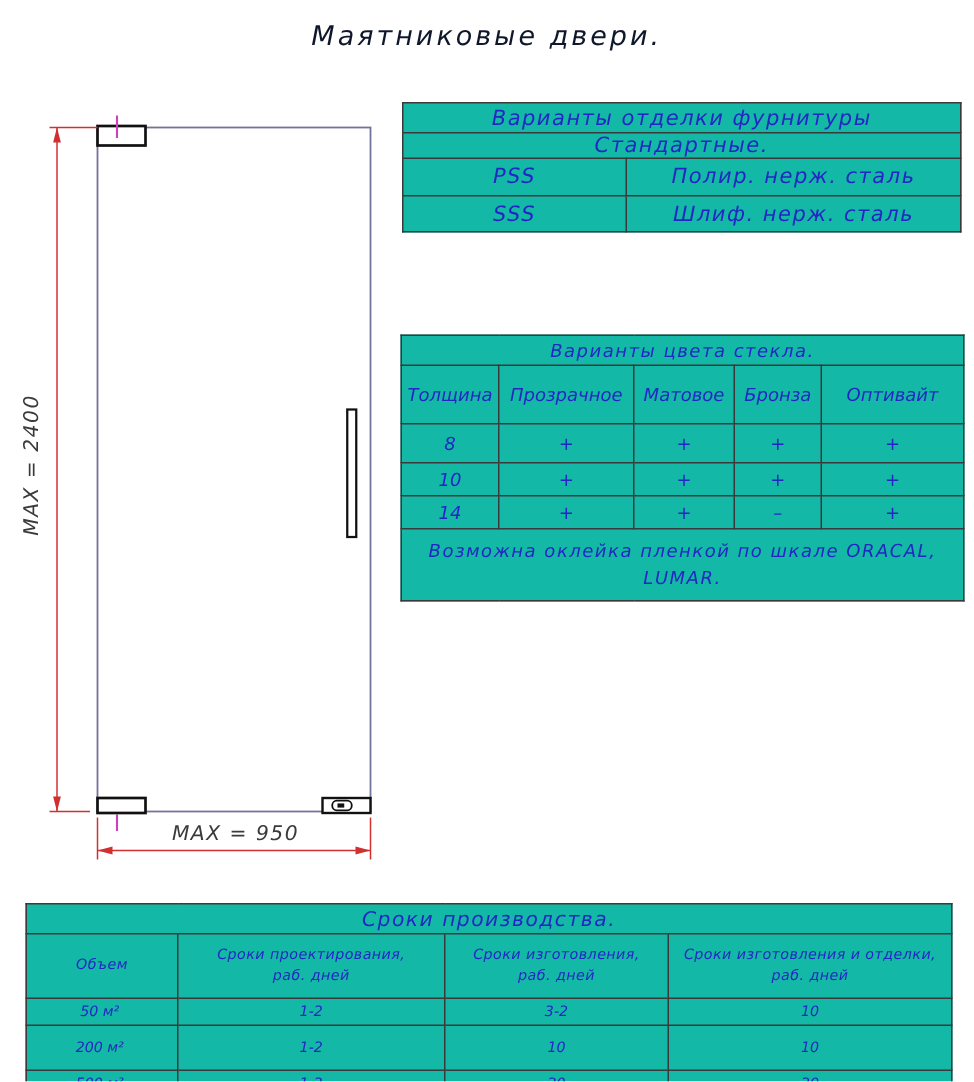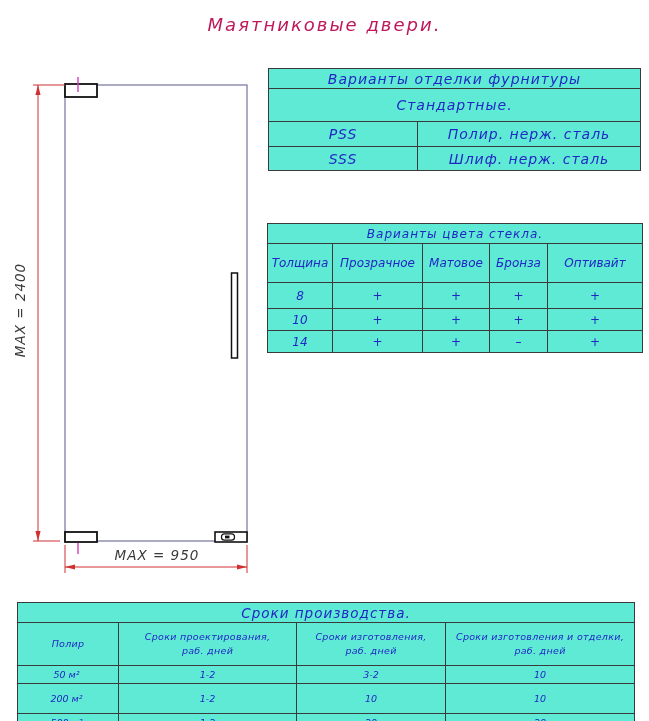--- a/index.html
+++ b/index.html
@@ -3,27 +3,27 @@
 <meta charset="utf-8">
 <style>
   html,body{margin:0;padding:0;background:#ffffff;}
   #canvas{
     position:relative;width:649px;height:721px;background:#ffffff;overflow:hidden;
     font-family:"DejaVu Sans",sans-serif;font-style:italic;
   }
   
   .page-title{
     position:absolute;left:0;top:14px;width:649px;text-align:center;
-    color:#be185d;font-size:18px;letter-spacing:2px;font-weight:500;
+    color:#0f172a;font-size:18px;letter-spacing:2px;font-weight:500;
   }
   
   #drawing{position:absolute;left:0;top:0;width:649px;height:721px;}
   
   table{border-collapse:collapse;table-layout:fixed;position:absolute;
-        background:#5eead4;color:#2227c4;font-style:italic;}
+        background:#14b8a6;color:#2227c4;font-style:italic;}
   td{border:1px solid #3a3a3a;text-align:center;vertical-align:middle;
      overflow:hidden;white-space:nowrap;padding:0 2px;}
   .tbl-head{letter-spacing:1px;}
   
   #hardware-table{left:268px;top:68px;width:372px;font-size:14px;}
   #hardware-table td{letter-spacing:1px;}
   
   #glass-table{left:267px;top:223px;width:375px;font-size:12px;}
   #glass-table .note-cell{white-space:normal;line-height:1.45;letter-spacing:1px;}
   
@@ -74,21 +74,21 @@
 
   <table id="hardware-table">
     <colgroup>
         <col style="width:149px">
         <col style="width:223px">
       </colgroup>
     <tbody>
         <tr style="height:20px">
       <td colspan="2" class="tbl-head">Варианты отделки фурнитуры</td>
     </tr>
-    <tr style="height:33px">
+    <tr style="height:17px">
       <td colspan="2">Стандартные.</td>
     </tr>
     <tr style="height:25px">
       <td>PSS</td>
       <td>Полир. нерж. сталь</td>
     </tr>
     <tr style="height:24px">
       <td>SSS</td>
       <td>Шлиф. нерж. сталь</td>
     </tr>
@@ -128,36 +128,42 @@
       <td>+</td>
       <td>+</td>
     </tr>
     <tr style="height:22px">
       <td>14</td>
       <td>+</td>
       <td>+</td>
       <td>–</td>
       <td>+</td>
     </tr>
+    <tr style="height:48px">
+      <td colspan="5" class="note-cell">
+        <span>Возможна оклейка пленкой по шкале ORACAL,</span>
+        <span class="l2">LUMAR.</span>
+      </td>
+    </tr>
   </tbody>
     </table>
 
   <table id="production-table">
     <colgroup>
       <col style="width:101px">
         <col style="width:178px">
         <col style="width:149px">
         <col style="width:189px">
     </colgroup>
     <tbody>
         <tr style="height:20px">
       <td colspan="4" class="title-cell">Сроки производства.</td>
     </tr>
     <tr style="height:43px">
-      <td class="head-cell">Полир</td>
+      <td class="head-cell">Объем</td>
       <td class="head-cell">
         <span>Сроки проектирования,</span>
         <span class="l2">раб. дней</span>
       </td>
       <td class="head-cell">
         <span>Сроки изготовления,</span>
         <span class="l2">раб. дней</span>
       </td>
       <td class="head-cell">
         <span>Сроки изготовления и отделки,</span>

